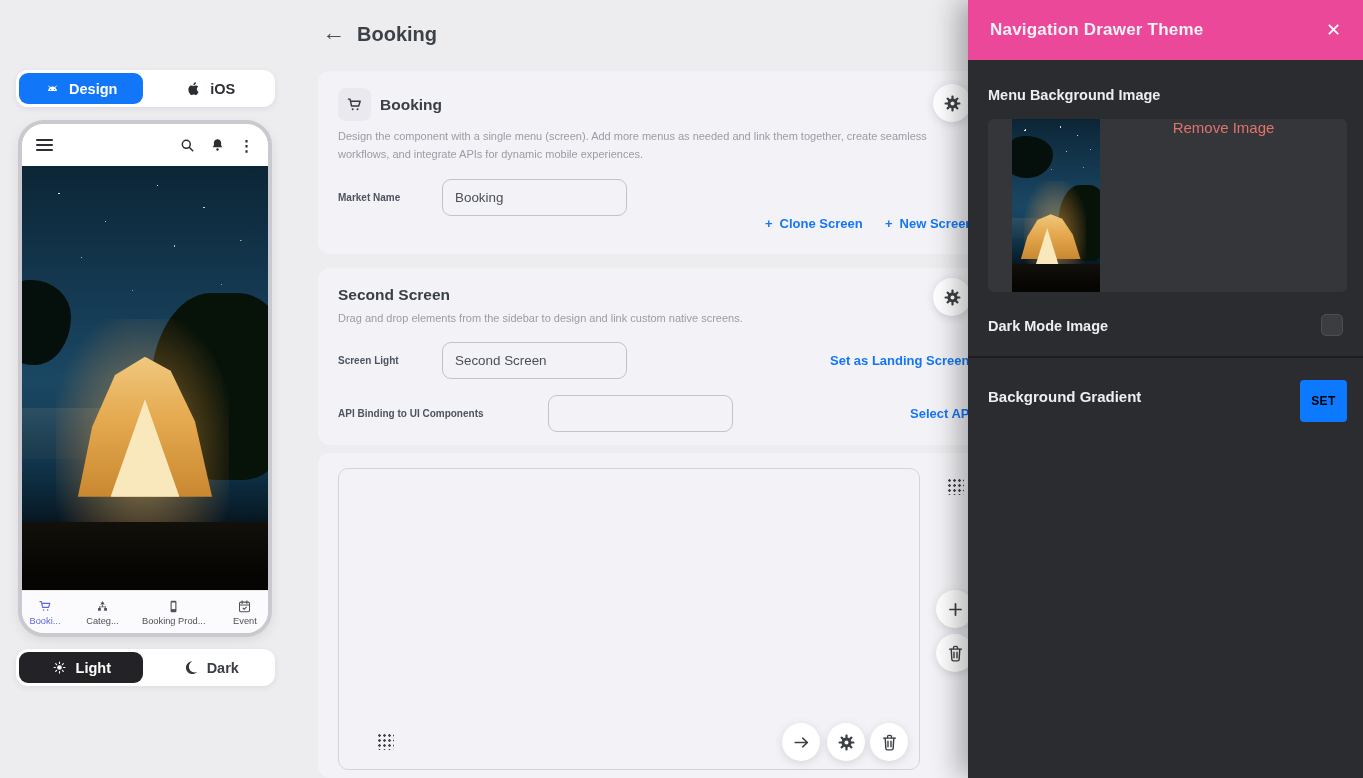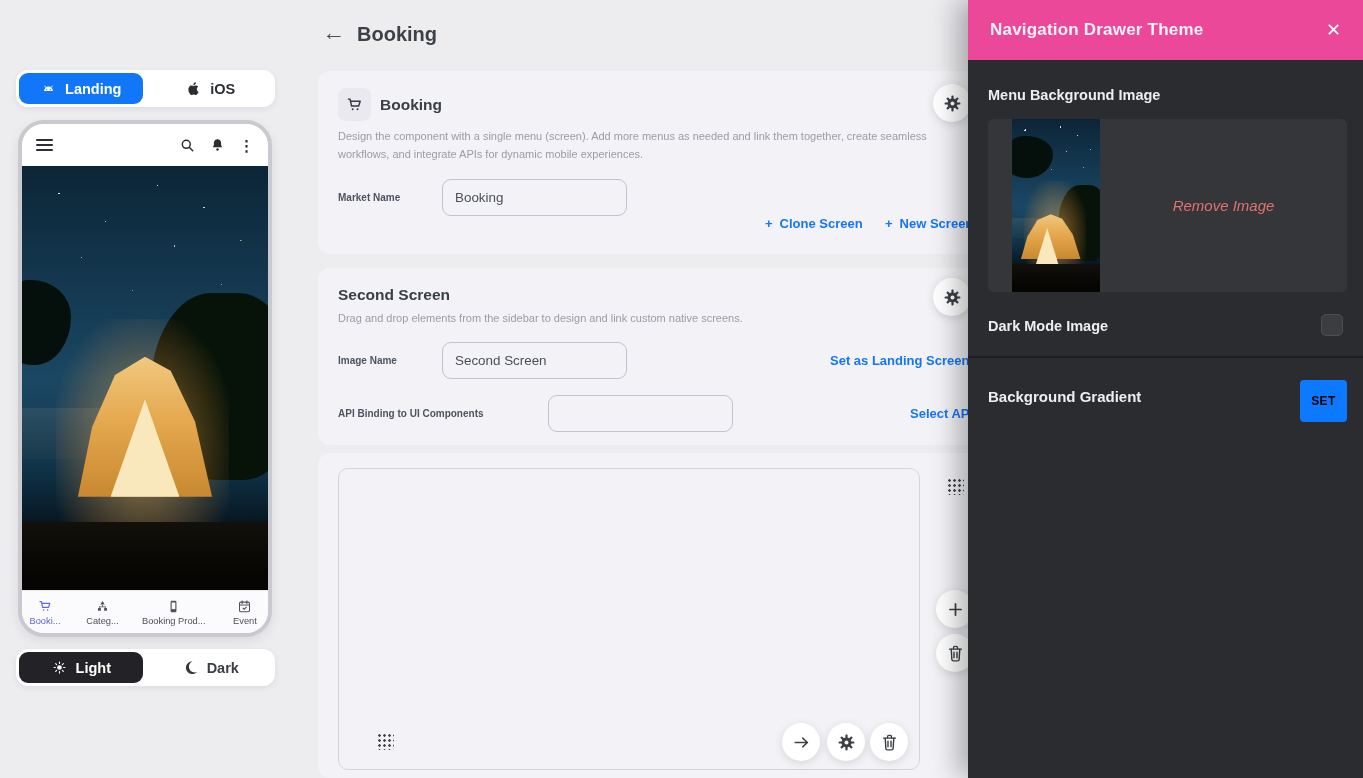--- a/index.html
+++ b/index.html
@@ -118,21 +118,21 @@
   .panel-header { position:absolute; left:0; top:0; width:100%; height:60px; background:#ec4899;
     display:flex; align-items:center; padding:0 22px; }
   .panel-title { font-size:17px; font-weight:600; color:#f2f2f4; letter-spacing:.2px; }
   .panel-close { margin-left:auto; color:#fff; font-size:18px; cursor:pointer; line-height:1; }
   .panel-label { position:absolute; left:20px; font-size:14.5px; font-weight:600; color:#eceдf0; color:#eceef2; }
   .lbl-menu-bg { top:87px; }
   .img-card { position:absolute; left:20px; top:119px; width:359px; height:173px; background:#35363a; border-radius:6px;
     display:flex; align-items:stretch; overflow:hidden; padding-left:24px; }
   .thumb-scene { position:relative; width:88px; height:173px; flex:0 0 88px; }
   .thumb-scene .night-scene { left:0; top:0; width:88px; height:173px; }
-  .remove-zone { flex:1; display:flex; align-items:center; justify-content:center;font-style:italic; }
+  .remove-zone { flex:1; display:flex; align-items:flex-start; justify-content:center; }
   .remove-link { font-size:15px; color:#e0736d; cursor:pointer; }
   .lbl-dark-mode { top:318px; }
   .dm-checkbox { position:absolute; right:20px; top:314px; width:22px; height:22px; border-radius:5px;
     background:#3c3d41; border:1.5px solid #4d4e52; cursor:pointer; }
   .panel-divider { position:absolute; left:0; top:356px; width:100%; height:2px; background:#1c1d20; }
   .lbl-bg-gradient { top:388px; font-size:15px; }
   .set-btn { position:absolute; right:16px; top:380px; width:47px; height:42px; border-radius:4px; background:#0c79ff;
     color:#000000; font-size:12px; font-weight:700; display:flex; align-items:center; justify-content:center;
     letter-spacing:.4px; cursor:pointer; border:none; font-family:"Liberation Sans",sans-serif; }
 
@@ -220,21 +220,21 @@
 
 <div class="app">
 
   <div class="platform-toggle">
     <div class="seg android">
       <span class="ico">
           <svg viewBox="0 0 24 24">
             <use href="#icon-android"></use>
           </svg>
         </span>
-      <span>Landing</span>
+      <span>Design</span>
     </div>
     <div class="seg">
       <span class="ico">
           <svg viewBox="0 0 24 24">
             <use href="#icon-apple"></use>
           </svg>
         </span>
       <span>iOS</span>
     </div>
   </div>
@@ -346,21 +346,21 @@
   </div>
   <div class="circle-btn" style="left:933px; top:84px;">
     <svg viewBox="0 0 24 24">
         <use href="#icon-gear"></use>
       </svg>
   </div>
 
   <div class="card card2">
     <div class="card-title">Second Screen</div>
     <div class="card-desc">Drag and drop elements from the sidebar to design and link custom native screens.</div>
-    <div class="field-label" style="left:20px; top:74px;">Image Name</div>
+    <div class="field-label" style="left:20px; top:74px;">Screen Light</div>
     <input class="text-input" style="left: 124px; top: 74px;" value="Second Screen">
     <div class="link" style="left:512px; top:74px; line-height:37px;">Set as Landing Screen</div>
     <div class="field-label" style="left:20px; top:127px;">API Binding to UI Components</div>
     <input class="text-input" style="left: 230px; top: 127px;" value="">
     <div class="link" style="left:592px; top:127px; line-height:37px;">Select API</div>
   </div>
   <div class="circle-btn" style="left:933px; top:278px;">
     <svg viewBox="0 0 24 24">
         <use href="#icon-gear"></use>
       </svg>

